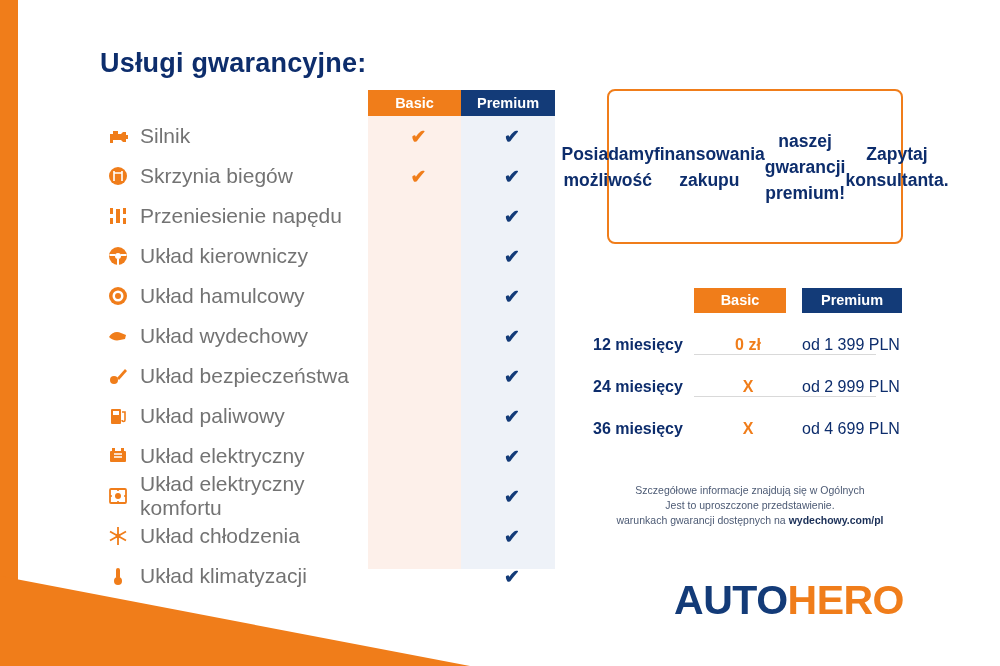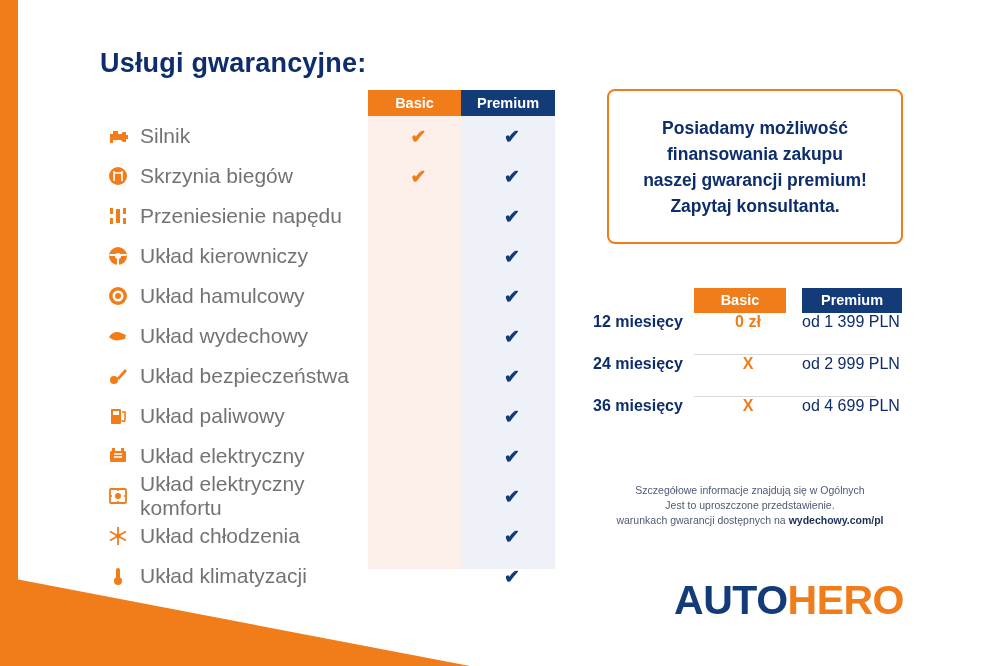--- a/index.html
+++ b/index.html
@@ -140,21 +140,20 @@
   .promo {
     position: absolute;
     left: 607px;
     top: 89px;
     width: 296px;
     height: 155px;
     border: 2px solid #f07d1a;
     border-radius: 8px;
     box-sizing: border-box;
     display: flex;
-    flex-direction: column;
     align-items: center;
     justify-content: center;
   }
   .promo div {
     color: #0d2d6c;
     font-size: 17.5px;
     font-weight: bold;
     line-height: 26px;
     text-align: center;
   }
@@ -185,21 +184,21 @@
     width: 92px;
     background: #f07d1a;
   }
   .price-head .ph.premium {
     left: 209px;
     width: 100px;
     background: #133b78;
   }
   .price-row {
     display: flex;
-    align-items: flex-start;
+    align-items: flex-end;
     height: 41px;
   }
   .price-row .period {
     flex: 0 0 101px;
     font-size: 16px;
     font-weight: bold;
     color: #0d2d6c;
   }
   .price-row .basic-val {
     flex: 0 0 108px;

